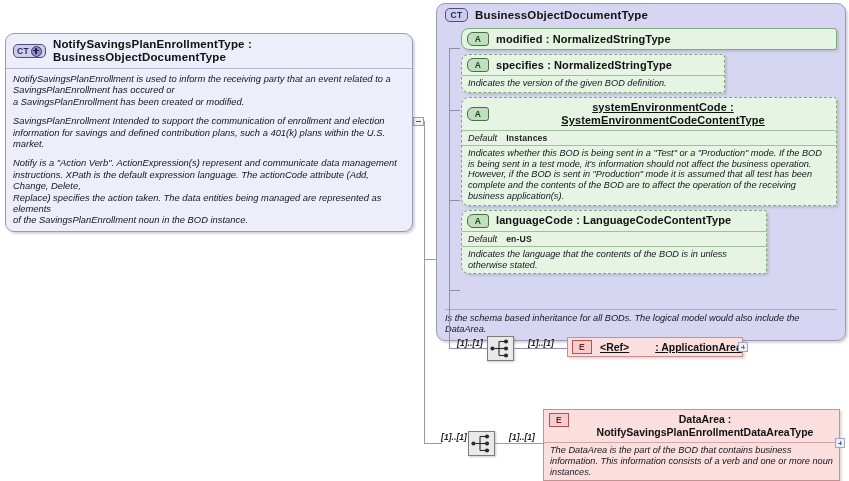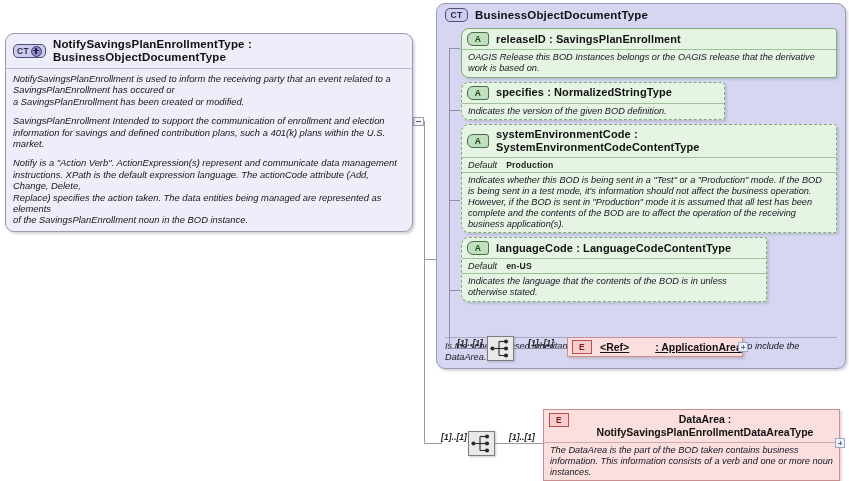--- a/index.html
+++ b/index.html
@@ -165,21 +165,21 @@
     gap: 7px;
     padding: 3px 6px 3px 5px;
   }
   .attr .attr-name {
     font-size: 11px;
     font-weight: bold;
     color: #111;
     line-height: 13px;
     letter-spacing: .1px;
   }
-  .attr.wrapname .attr-name { text-align: left; flex: 1; }
+  .attr.wrapname .attr-name { text-align: center; flex: 1; text-decoration: underline; }
   .attr .default-row {
     display: flex;
     align-items: center;
     gap: 9px;
     border-top: 1px solid #9fbf9d;
     padding: 2px 6px 2px 6px;
     font-size: 9.2px;
   }
   .attr .default-label { font-style: italic; color: #1c1c1c; }
   .attr .default-value { font-weight: bold; font-size: 8.6px; color: #1c1c1c; letter-spacing: .2px; }
@@ -359,23 +359,22 @@
       <span>CT</span>
     </span>
     <span class="title-text">BusinessObjectDocumentType</span>
   </div>
 
   <div class="attr solid">
     <div class="attr-head">
       <span class="badge-a">
           <span>A</span>
         </span>
-      <span class="attr-name">releaseID : SavingsPlanEnrollment</span>
-    </div>
-    <div class="attr-doc">OAGIS Release this BOD Instances belongs or the OAGIS release that the derivative work is based on.</div>
+      <span class="attr-name">modified : NormalizedStringType</span>
+    </div>
   </div>
 
   <div class="attr dashed" style="margin-right:120px;">
     <div class="attr-head">
       <span class="badge-a">
           <span>A</span>
         </span>
       <span class="attr-name">specifies : NormalizedStringType</span>
     </div>
     <div class="attr-doc">Indicates the version of the given BOD definition.</div>
@@ -383,21 +382,21 @@
 
   <div class="attr dashed wrapname">
     <div class="attr-head">
       <span class="badge-a">
           <span>A</span>
         </span>
       <span class="attr-name">systemEnvironmentCode : SystemEnvironmentCodeContentType</span>
     </div>
     <div class="default-row">
       <span class="default-label">Default</span>
-      <span class="default-value">Production</span>
+      <span class="default-value">Instances</span>
     </div>
     <div class="attr-doc">Indicates whether this BOD is being sent in a "Test" or a "Production" mode. If the BOD is being sent in a test mode, it's information should not affect the business operation. However, if the BOD is sent in "Production" mode it is assumed that all test has been complete and the contents of the BOD are to affect the operation of the receiving business application(s).</div>
   </div>
 
   <div class="attr dashed" style="margin-right:78px;">
     <div class="attr-head">
       <span class="badge-a">
           <span>A</span>
         </span>
       <span class="attr-name">languageCode : LanguageCodeContentType</span>
@@ -449,15 +448,15 @@
   <div class="plusbox" style="right:-6px; top:4px;"></div>
 </div>
 
 <div class="abs" id="dataarea-card">
   <div class="el-head">
     <span class="badge-e">
         <span>E</span>
       </span>
     <span class="el-name">DataArea : NotifySavingsPlanEnrollmentDataAreaType</span>
   </div>
-  <div class="el-doc">The DataArea is the part of the BOD taken contains business information. This information consists of a verb and one or more noun instances.</div>
+  <div class="el-doc">The DataArea is the part of the BOD that contains business information. This information consists of a verb and one or more noun instances.</div>
   <div class="plusbox" style="right:-6px; top:28px;"></div>
 </div>
 
 </body></html>

